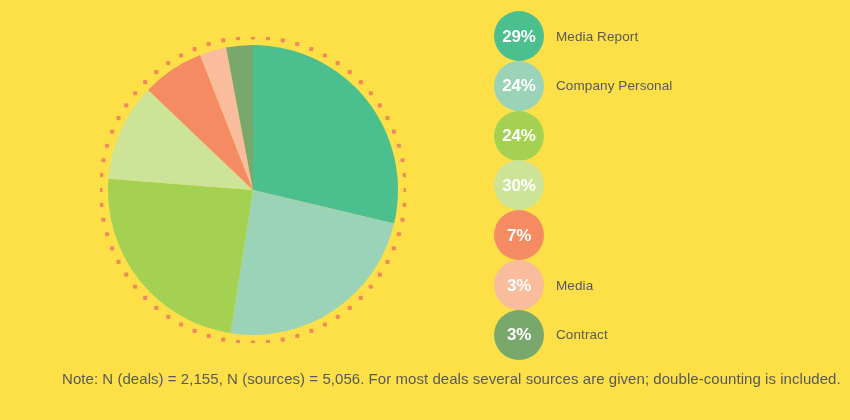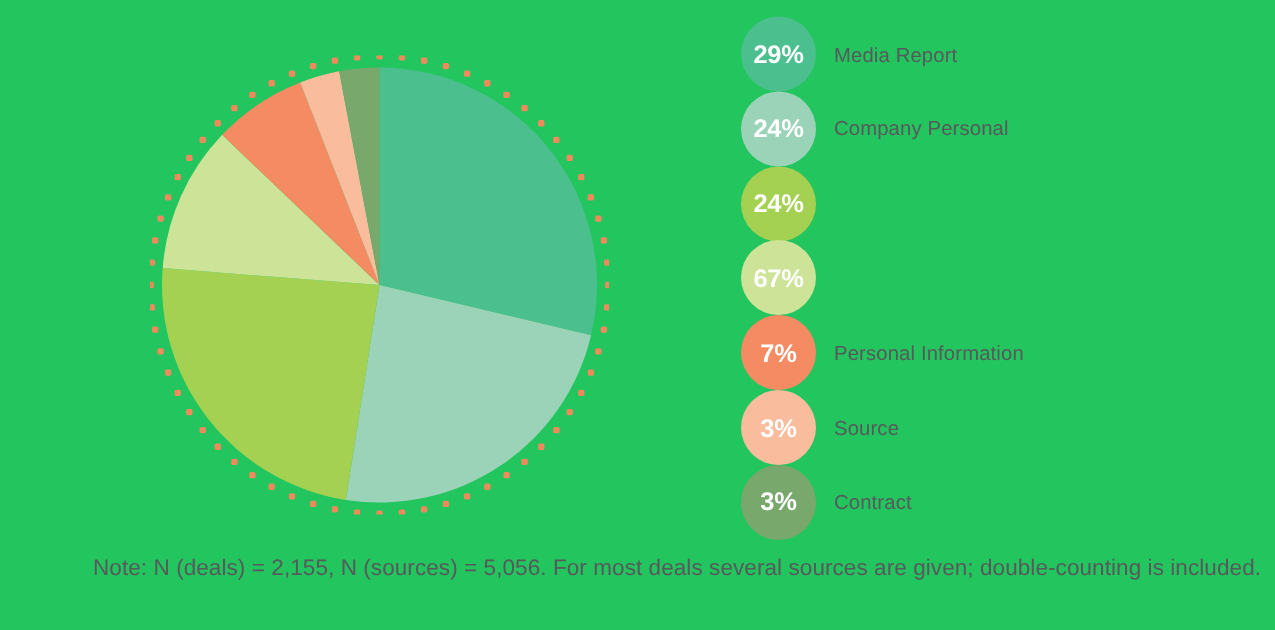--- a/index.html
+++ b/index.html
@@ -12,21 +12,21 @@
     height: 420px;
     position: relative;
     overflow: hidden;
     font-family: "Liberation Sans", sans-serif;
   }
   #figure {
     position: absolute;
     left: 0; top: 0;
     width: 850px;
     height: 420px;
-    background: #22c55e;
+    background: #fde047;
   }
 
   
   #pie-area {
     position: absolute;
     left: 100px;
     top: 37px;
     width: 306px;
     height: 306px;
   }
@@ -184,29 +184,28 @@
         <div class="legend-label">Media Report</div>
       </div>
       <div class="legend-row" style="top: 49.8px;">
         <div class="legend-bubble" style="background: rgb(154, 211, 184);">24%</div>
         <div class="legend-label">Company Personal</div>
       </div>
       <div class="legend-row" style="top: 99.6px;">
         <div class="legend-bubble" style="background: rgb(165, 209, 83);">24%</div>
       </div>
       <div class="legend-row" style="top: 149.4px;">
-        <div class="legend-bubble" style="background: rgb(204, 227, 152);">67%</div>
+        <div class="legend-bubble" style="background: rgb(204, 227, 152);">30%</div>
       </div>
       <div class="legend-row" style="top: 199.2px;">
         <div class="legend-bubble" style="background: rgb(245, 139, 98);">7%</div>
-        <div class="legend-label">Personal Information</div>
       </div>
       <div class="legend-row" style="top: 249px;">
         <div class="legend-bubble" style="background: rgb(249, 188, 156);">3%</div>
-        <div class="legend-label">Source</div>
+        <div class="legend-label">Media</div>
       </div>
       <div class="legend-row" style="top: 298.8px;">
         <div class="legend-bubble" style="background: rgb(121, 168, 109);">3%</div>
         <div class="legend-label">Contract</div>
       </div>
     </div>
 
   <div id="footnote">
     <div>Note: N (deals) = 2,155, N (sources) = 5,056. For most deals several sources are given; double-counting is included.</div>
   </div>

